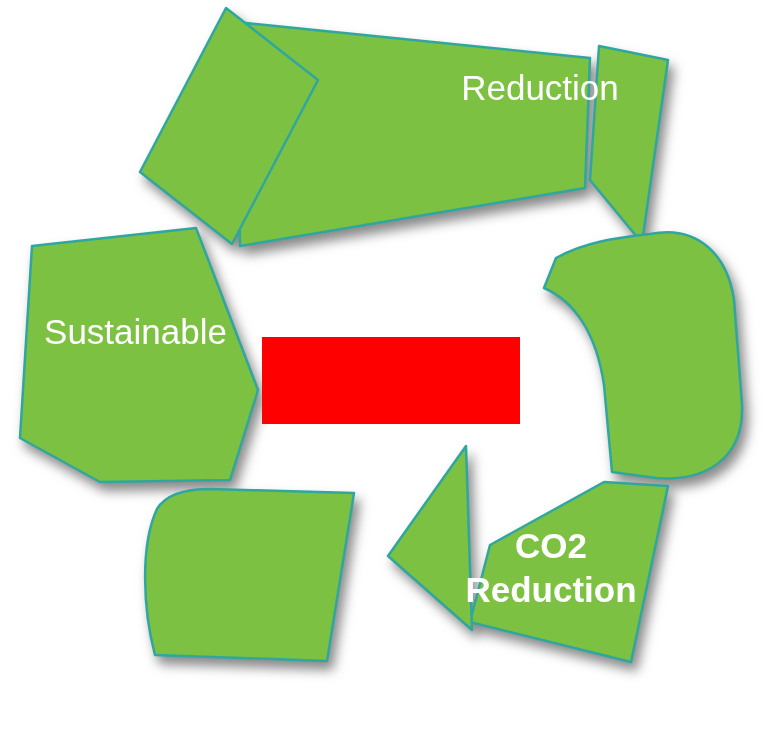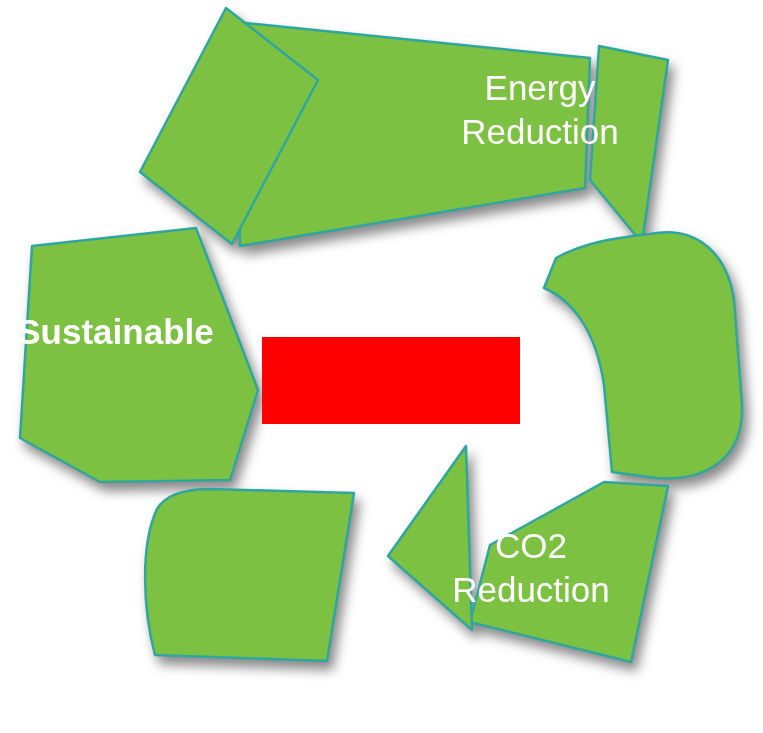--- a/index.html
+++ b/index.html
@@ -35,22 +35,22 @@
     position: absolute;
     color: var(--label-text, #ffffff);
     font-size: 35px;
     line-height: 1.25;
     text-align: center;
     white-space: nowrap;
     user-select: none;
   }
   .label div { white-space: nowrap; }
   #label-energy      { left: 420px; top: 66px;  width: 240px; }
-  #label-sustainable { left: 8px;  top: 310px; width: 215px; font-weight: bold; }
-  #label-co2         { left: 426px; top: 524px; width: 210px; }
+  #label-sustainable { left: 28px;  top: 310px; width: 215px; }
+  #label-co2         { left: 446px; top: 524px; width: 210px; font-weight: bold; }
   #center-red-box {
     position: absolute;
     left: 262px;
     top: 337px;
     width: 258px;
     height: 87px;
     background: var(--center, #fe0000);
   }
 </style>
 </head>
@@ -71,21 +71,20 @@
 
       <path class="arrow-shape" d="M 210,489 L 354,493 L 327,661 L 155,655 C 143,610 140,545 157,509 C 166,494 185,489 210,489 Z"></path>
       <polygon class="arrow-shape" points="32,246 196,228 258,390 230,480 100,482 20,438"></polygon>
 
     </g>
   </svg>
 
   <div id="center-red-box"></div>
 
   <div class="label" id="label-energy">
-    <div>Energy</div>
     <div>Reduction</div>
   </div>
 
   <div class="label" id="label-sustainable">
     <div>Sustainable</div>
   </div>
 
   <div class="label" id="label-co2">
     <div>CO2</div>
     <div>Reduction</div>

